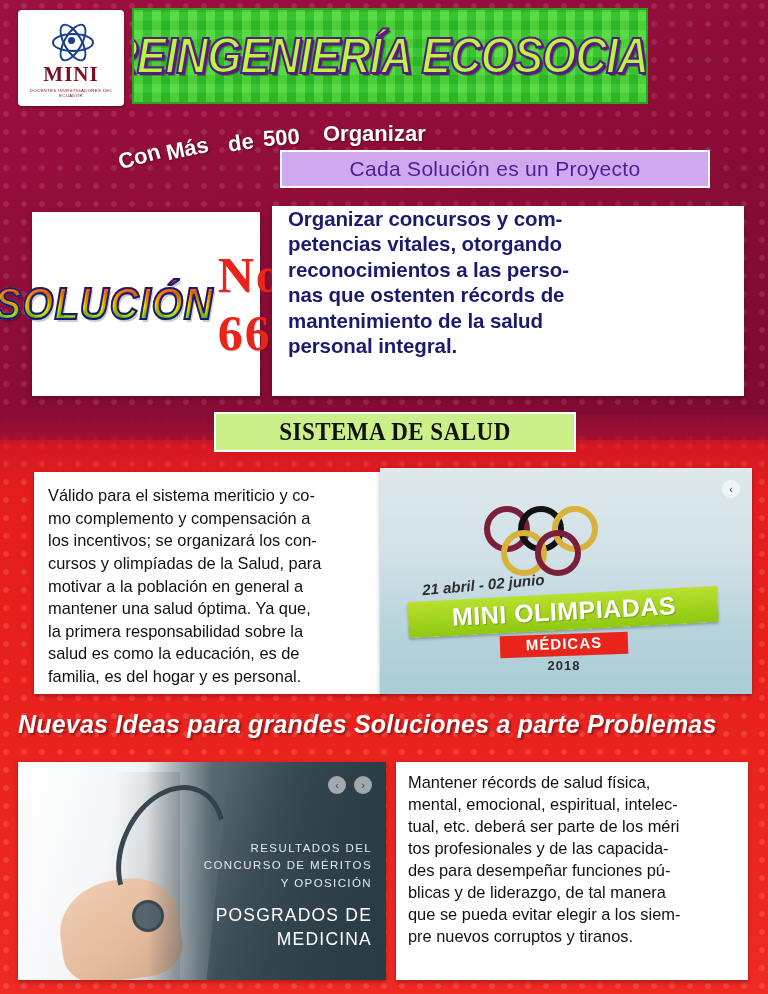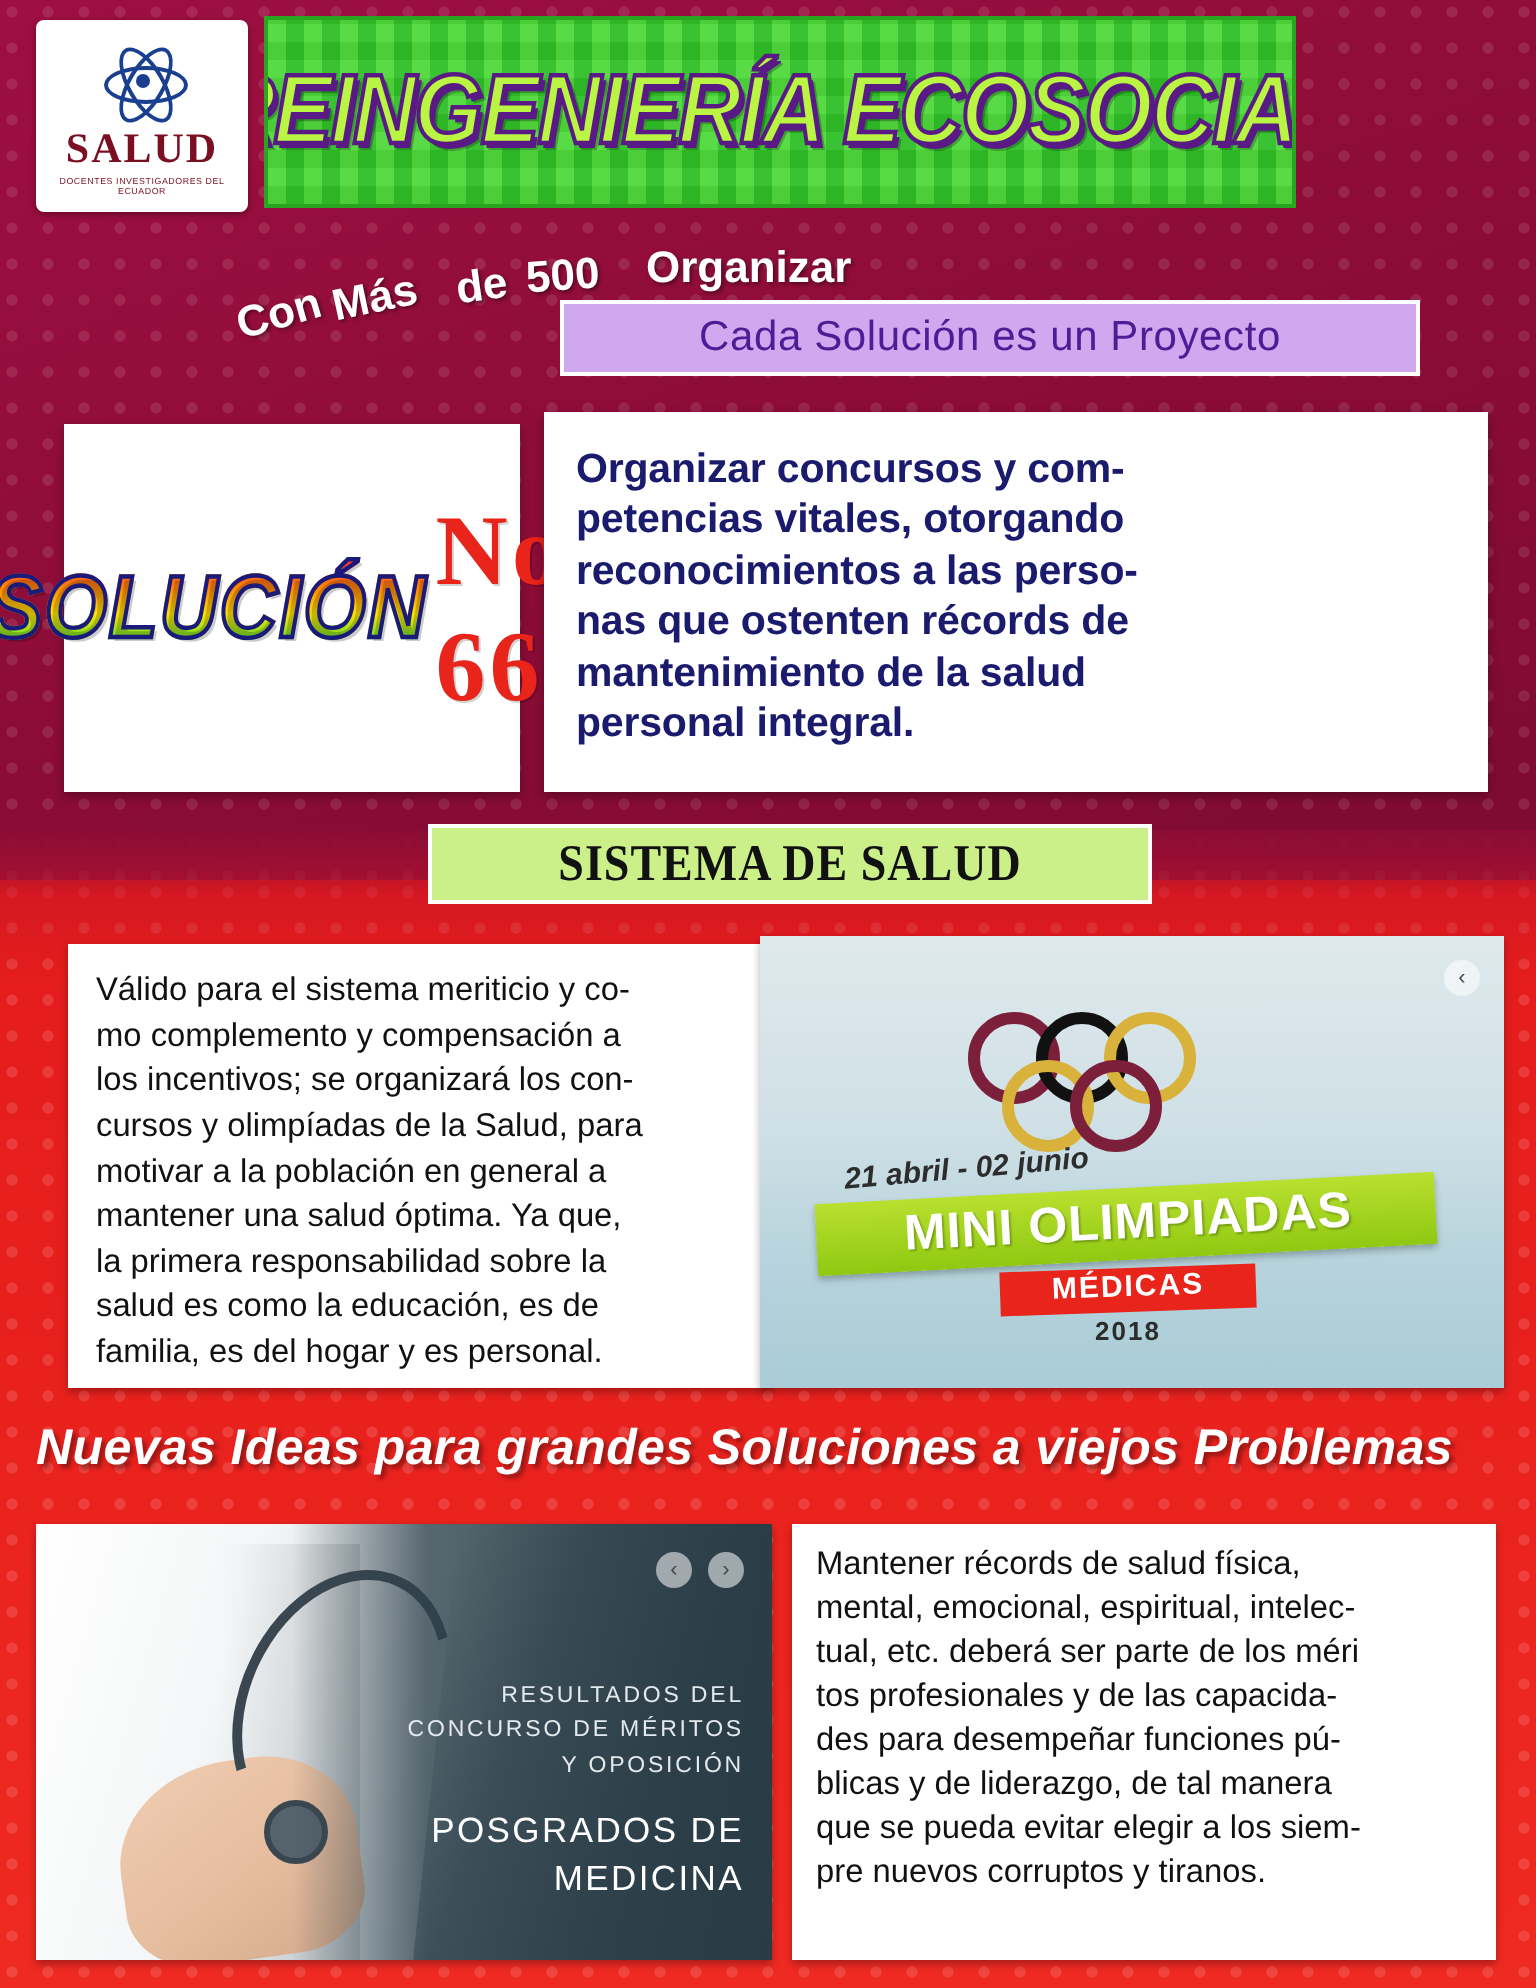--- a/index.html
+++ b/index.html
@@ -211,21 +211,21 @@
   }
 
   
   .statement-box {
     position: absolute;
     left: 272px; top: 206px;
     width: 472px; height: 190px;
     background: #ffffff;
     box-shadow: 0 2px 5px rgba(0,0,0,0.3);
     box-sizing: border-box;
-    padding: 16px 14px 10px 16px;
+    padding: 0 14px 10px 16px;
   }
   .statement-text {
     font-family: "Liberation Sans", sans-serif;
     font-weight: bold;
     font-size: 20.5px;
     line-height: 1.24;
     color: #1b1b6e;
     white-space: pre-line;
     letter-spacing: -0.1px;
   }
@@ -506,21 +506,21 @@
 
 <div class="header">
 
   <div class="logo-box">
     <div class="logo-atom">
       <div class="ring r1"></div>
       <div class="ring r2"></div>
       <div class="ring r3"></div>
       <div class="nucleus"></div>
     </div>
-    <div class="logo-name">SALUD</div>
+    <div class="logo-name">MINI</div>
     <div class="logo-sub">DOCENTES INVESTIGADORES DEL ECUADOR</div>
   </div>
 
   <div class="title-band">
     <div class="title-main">REINGENIERÍA ECOSOCIAL</div>
   </div>
 </div>
 
 <div class="sub-curve">
   <span style="left:0px;   top:26px; transform:rotate(-16deg);">Con</span>
@@ -575,21 +575,21 @@
   <div class="olymp-date">21 abril - 02 junio</div>
   <div class="olymp-band"></div>
   <div class="olymp-band-text">MINI OLIMPIADAS</div>
   <div class="olymp-band2"></div>
   <div class="olymp-band2-text">MÉDICAS</div>
   <div class="olymp-year">2018</div>
   <div class="carousel-arrow arrow-olympic">‹</div>
 </div>
 
 <div class="slogan">
-  <div class="slogan-text">Nuevas Ideas para grandes Soluciones a viejos Problemas</div>
+  <div class="slogan-text">Nuevas Ideas para grandes Soluciones a parte Problemas</div>
 </div>
 
 <div class="img-doctor">
   <div class="coat"></div>
   <div class="coat-shadow"></div>
   <div class="hand"></div>
   <div class="stetho">
     <div class="tube"></div>
     <div class="chest"></div>
   </div>

